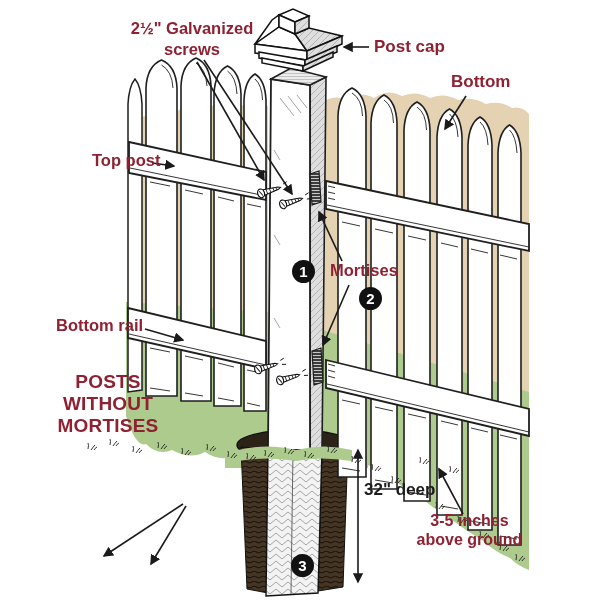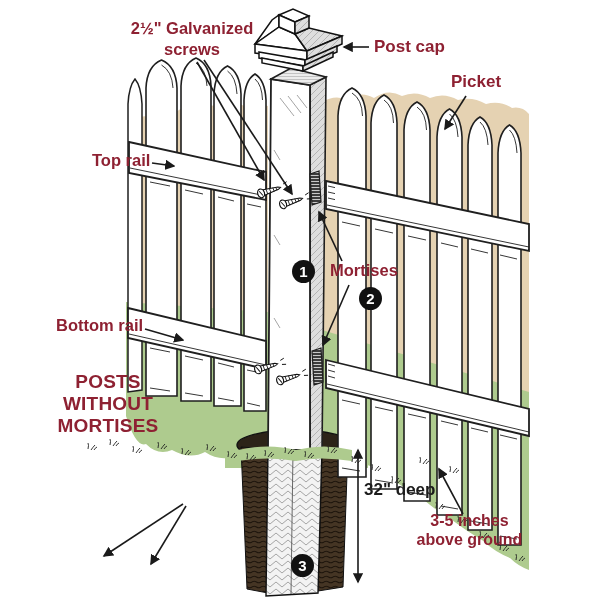--- a/index.html
+++ b/index.html
@@ -192,22 +192,22 @@
     <path d="M183,504 L104,556" marker-end="url(#ah)"></path>
     <path d="M186,506 L151,564" marker-end="url(#ah)"></path>
     <path d="M358,450 L358,582" marker-start="url(#ah)" marker-end="url(#ah)"></path>
     <path d="M463,514 L439,469" marker-end="url(#ah)"></path>
   </g>
 </svg>
 
   <div class="lbl center" style="left:97px;top:18px;width:190px;line-height:21px;">2½" Galvanized
 screws</div>
   <div class="lbl" style="left:374px;top:37px;font-size:17px;">Post cap</div>
-  <div class="lbl" style="left:451px;top:72px;font-size:17px;">Picket</div>
-  <div class="lbl" style="left:92px;top:151px;">Top rail</div>
+  <div class="lbl" style="left:451px;top:72px;font-size:17px;">Bottom</div>
+  <div class="lbl" style="left:92px;top:151px;">Top post</div>
   <div class="lbl big center" style="left:33px;top:371px;width:150px;">POSTS
 WITHOUT
 MORTISES</div>
   <div class="lbl" style="left:56px;top:316px;">Bottom rail</div>
   <div class="lbl" style="left:330px;top:261px;">Mortises</div>
   <div class="lbl dark" style="left:364px;top:480px;">32" deep</div>
   <div class="lbl center" style="left:397px;top:512px;width:145px;font-size:16px;line-height:18.5px;">3-5 inches
 above ground</div>
 
   <div class="callout" style="left:292px;top:260px;">1</div>

